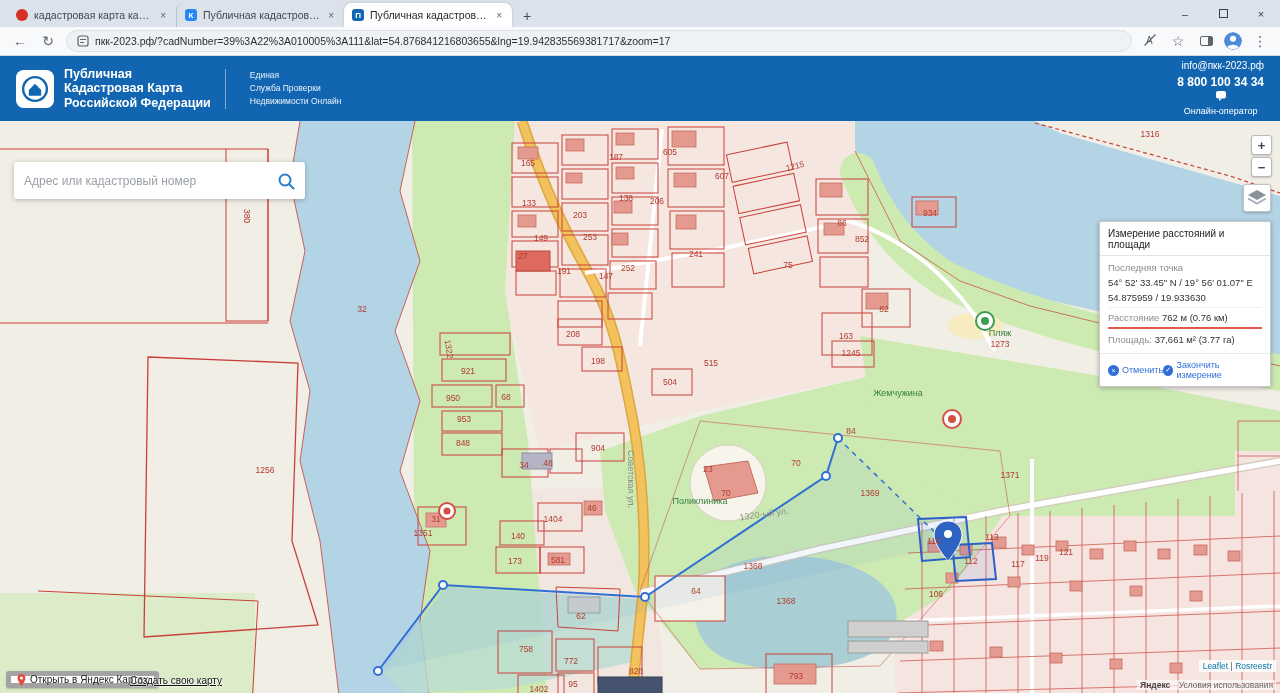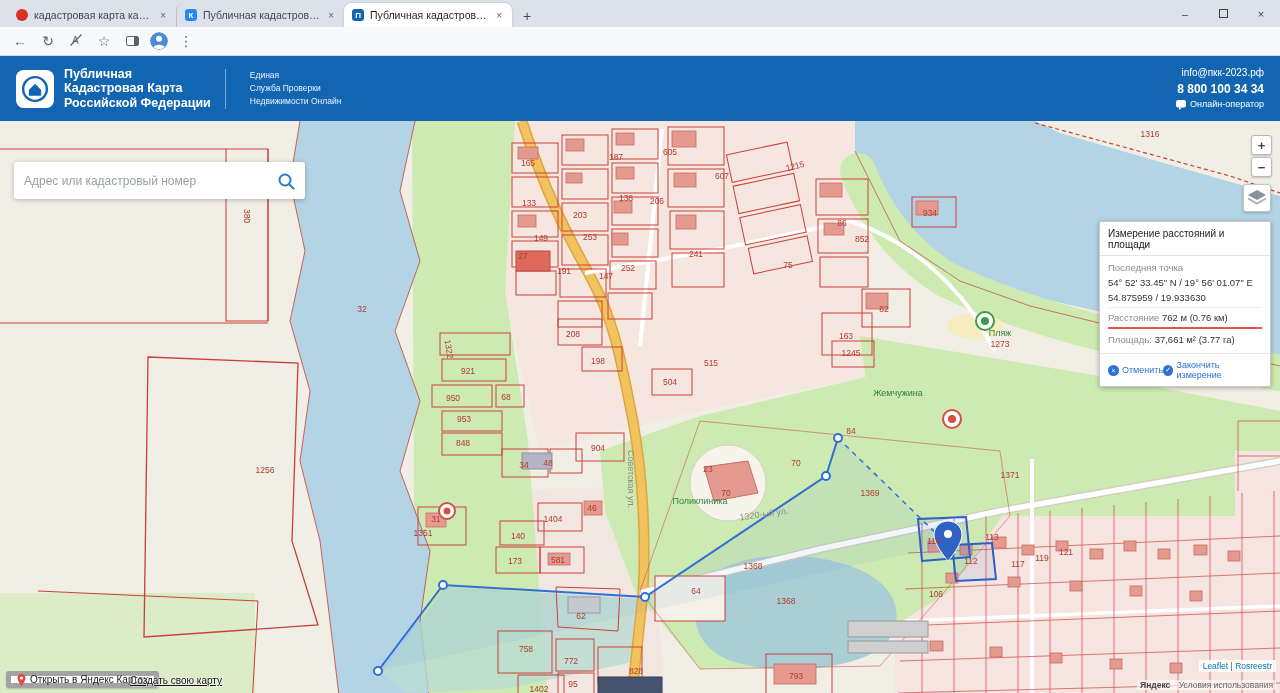--- a/index.html
+++ b/index.html
@@ -33,21 +33,21 @@
   .splitbox::after { content:''; position:absolute; top:0; bottom:0; right:0; width:4px; background:#5f6368; }
 
   
   .site-header { height:66px; background:#1266b1; display:flex; align-items:center; padding:0 16px; color:#fff; }
   .logo-badge { width:38px; height:38px; flex:none; }
   .title-block { margin-left:10px; font-weight:bold; font-size:12.5px; line-height:1.18; }
   .sub-block { margin-left:14px; padding-left:24px; border-left:1px solid rgba(255,255,255,.45); font-size:8.5px; line-height:1.55; color:#e9f1fb; }
   .header-spacer { flex:1; }
   .contact-block { text-align:right; font-size:10px; line-height:1.45; }
   .contact-phone { font-weight:bold; font-size:12px; }
-  .contact-operator { font-size:9px; display:flex; align-items:center; gap:4px; justify-content:flex-end; }
+  .contact-operator { font-size:9px; display:flex; align-items:center; gap:4px; justify-content:flex-end;flex-direction:column; }
 
   
   .map { position:relative; height:583px; background:#f1eee6; overflow:hidden; }
   .map-svg { position:absolute; left:0; top:0; width:1280px; height:583px; }
   #map-labels { position:absolute; left:0; top:0; width:1280px; height:583px; pointer-events:none; }
   .lbl { position:absolute; transform:translate(-50%,-50%); font-size:8.5px; color:#b23c30; white-space:nowrap; }
   .lbl.place { color:#35803f; font-size:9px; }
   .lbl.street { color:#8b8b88; font-size:9px; }
 
   .searchbox { position:absolute; left:14px; top:41px; width:291px; height:37px; background:#fff; border-radius:3px; box-shadow:0 1px 5px rgba(0,0,0,.25); display:flex; align-items:center; padding:0 10px; }
@@ -107,20 +107,30 @@
       <span class="winbtn">
           <span class="maxbox"></span>
         </span>
       <span class="winbtn">×</span>
     </div>
   </div>
 
   <div class="navbar">
     <span class="navicon">←</span>
     <span class="navicon">↻</span>
+    <div class="addressbar">
+      <span style="display:inline-flex;">
+        <svg width="12" height="12" viewBox="0 0 12 12">
+            <rect x="1" y="1" width="10" height="10" rx="2" fill="none" stroke="#5f6368" stroke-width="1.2"></rect>
+            <line x1="3" y1="4.5" x2="9" y2="4.5" stroke="#5f6368" stroke-width="1.2"></line>
+            <line x1="3" y1="7.5" x2="7" y2="7.5" stroke="#5f6368" stroke-width="1.2"></line>
+          </svg>
+      </span>
+      <span class="url">пкк-2023.рф/?cadNumber=39%3A22%3A010005%3A111&amp;lat=54.876841216803655&amp;lng=19.942835569381717&amp;zoom=17</span>
+    </div>
     <span class="navicon">
       <svg width="14" height="14" viewBox="0 0 14 14">
           <text x="3" y="11" font-size="10" fill="#5f6368" font-family="Liberation Sans, sans-serif">A</text>
           <line x1="1.5" y1="12.5" x2="12.5" y2="1.5" stroke="#5f6368" stroke-width="1.3"></line>
         </svg>
     </span>
     <span class="navicon">☆</span>
     <span class="navicon"><span class="splitbox"></span></span>
     <span class="avatar">
       <svg width="18" height="18" viewBox="0 0 18 18">

